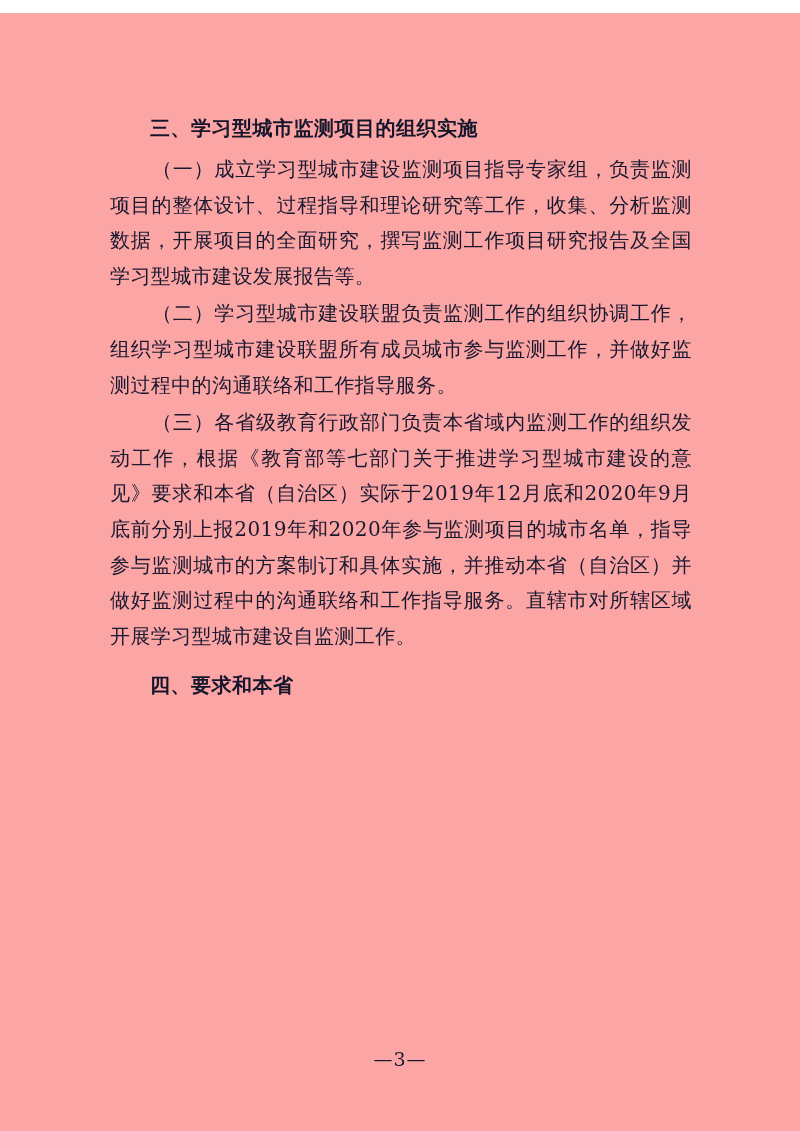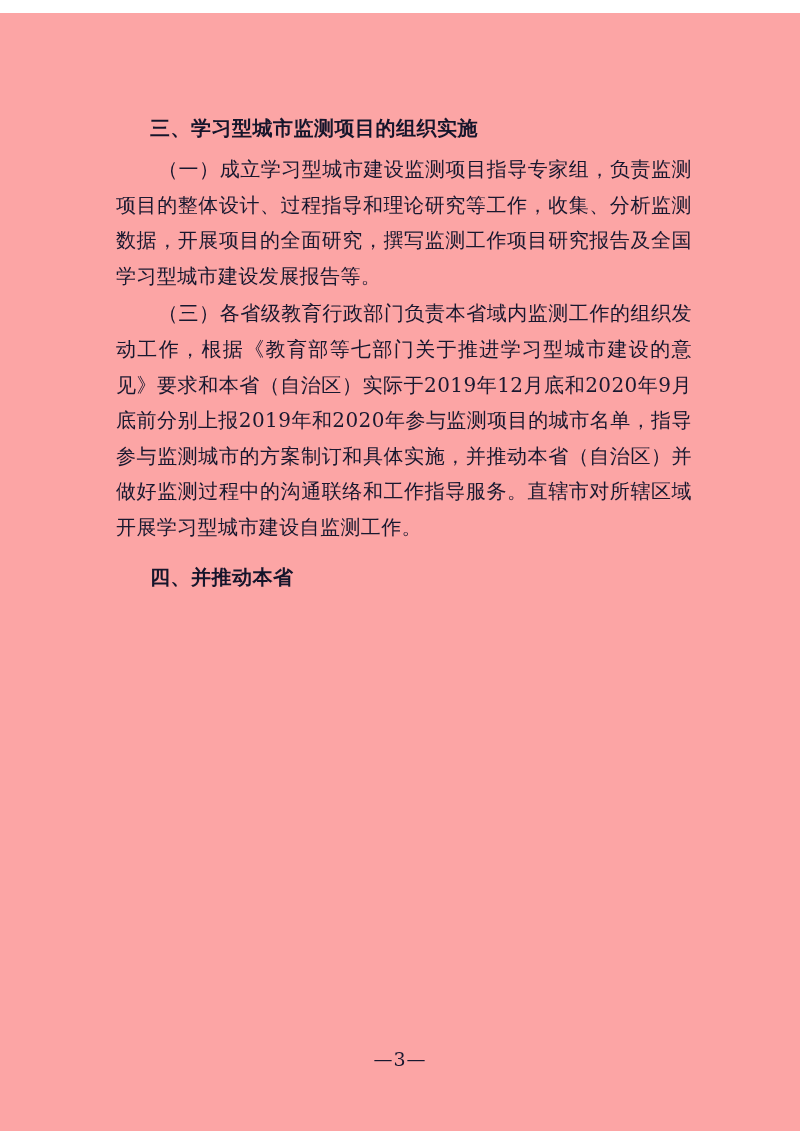--- a/index.html
+++ b/index.html
@@ -37,21 +37,21 @@
     letter-spacing: 0.5px;
     margin: 0 0 8px 0;
     text-indent: 42px;
     color: #15152b;
   }
   .para {
     font-size: 20px;
     line-height: 1.78;
     letter-spacing: 0.4px;
     text-indent: 42px;
-    margin: 0 0 2px 8px;
+    margin: 0 0 2px 2px;
     text-align: justify;
     text-justify: inter-ideograph;
     color: #18182f;
   }
   .spacer-md { height: 14px; }
   .footer {
     position: absolute;
     left: 0;
     top: 1035px;
     width: 800px;
@@ -64,25 +64,26 @@
 </head>
 <body>
 
 <div class="page">
   <div class="content">
 
     <h2 class="heading">三、学习型城市监测项目的组织实施</h2>
 
     <p class="para">（一）成立学习型城市建设监测项目指导专家组，负责监测项目的整体设计、过程指导和理论研究等工作，收集、分析监测数据，开展项目的全面研究，撰写监测工作项目研究报告及全国学习型城市建设发展报告等。</p>
 
+    <p class="para">（二）学习型城市建设联盟负责监测工作的组织协调工作，组织学习型城市建设联盟所有成员城市参与监测工作，并做好监测过程中的沟通联络和工作指导服务。</p>
 
     <p class="para">（三）各省级教育行政部门负责本省域内监测工作的组织发动工作，根据《教育部等七部门关于推进学习型城市建设的意见》要求和本省（自治区）实际于2019年12月底和2020年9月底前分别上报2019年和2020年参与监测项目的城市名单，指导参与监测城市的方案制订和具体实施，并推动本省（自治区）并做好监测过程中的沟通联络和工作指导服务。直辖市对所辖区域开展学习型城市建设自监测工作。</p>
 
 
     <div class="spacer-md"></div>
 
-    <h2 class="heading">四、并推动本省</h2>
+    <h2 class="heading">四、要求和本省</h2>
 
 
   </div>
 
   <div class="footer">—3—</div>
 </div>
 
 </body></html>

